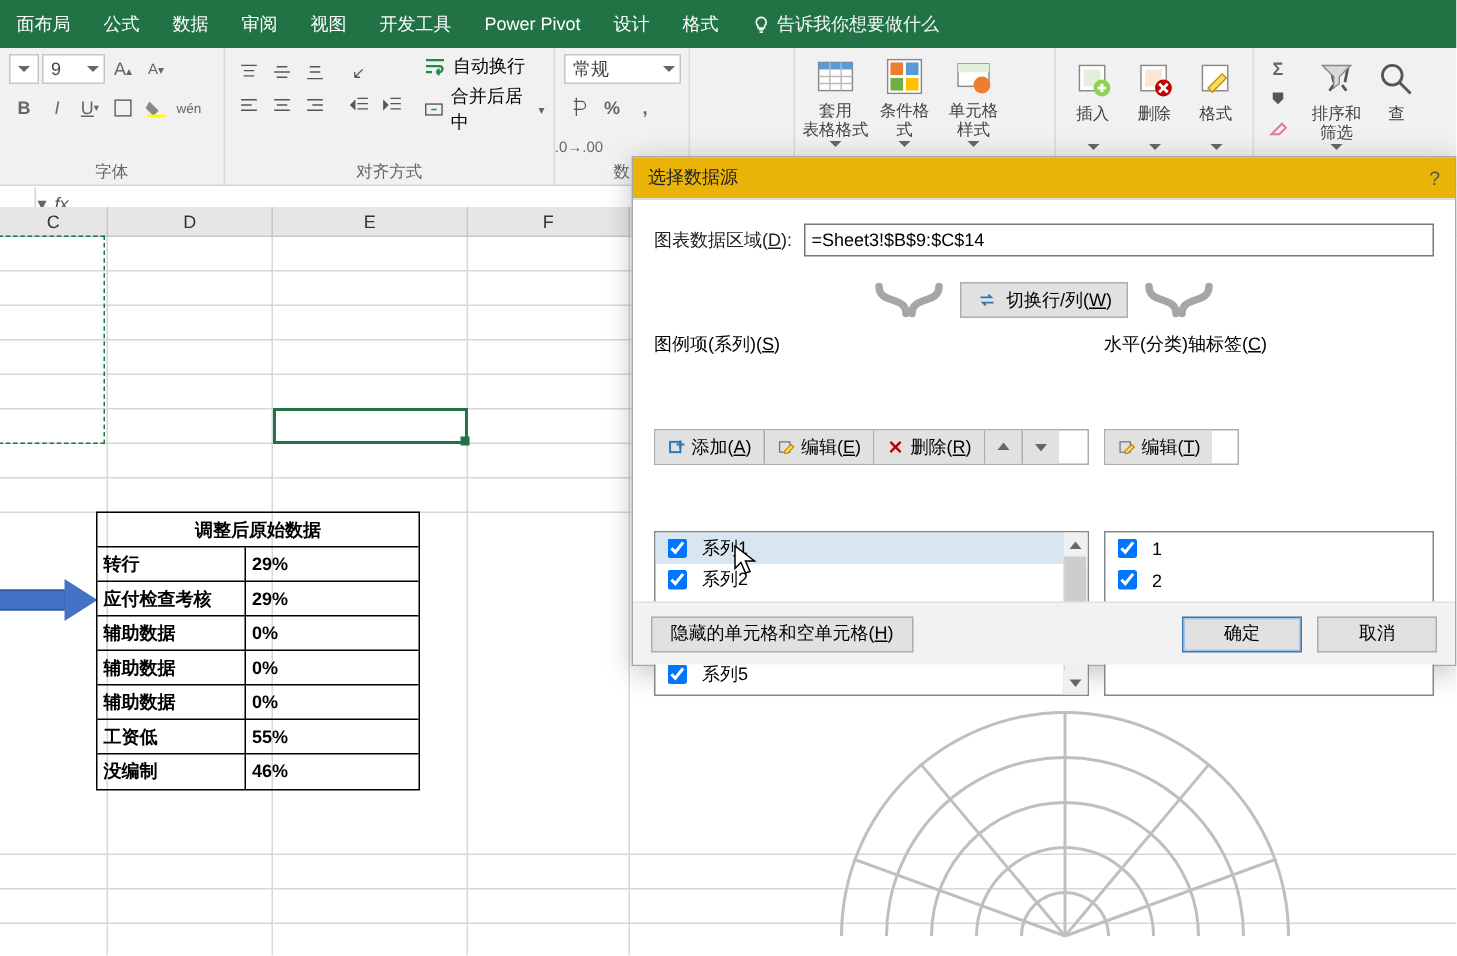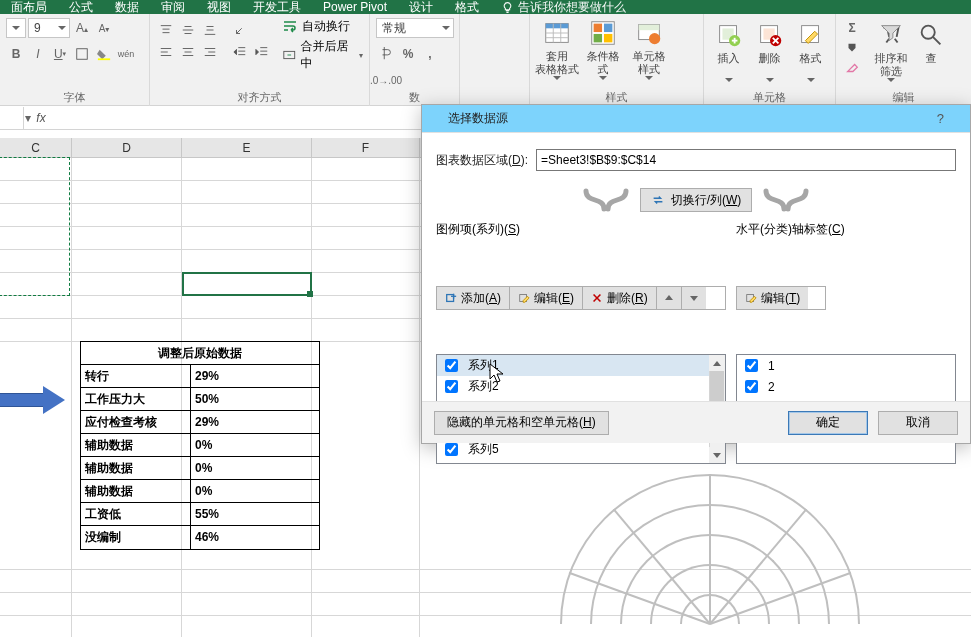--- a/index.html
+++ b/index.html
@@ -1,19 +1,19 @@
 <!DOCTYPE html>
 <html><head>
 <meta charset="utf-8">
 <style>
 * { margin: 0; padding: 0; box-sizing: border-box; font-family: "Microsoft YaHei", "Segoe UI", sans-serif; font-size: 12px; }
 body { width: 971px; height: 637px; background: #fff; overflow: hidden; position: relative; }
 
 
-.tabs { height: 14px; background: #217346; color: #fff; display: flex; align-items: center; font-size: 12px; }
+.tabs { height: 32px; background: #217346; color: #fff; display: flex; align-items: center; font-size: 12px; }
 .tab  { padding: 0 11px; height: 22px; line-height: 22px; cursor: pointer; white-space: nowrap; }
 .tell-me { display:flex; align-items:center; gap:4px; opacity:.95;}
 .tell-me svg { width:13px; height:13px; }
 
 
 .ribbon { height: 92px; background: #f1f1f1; border-bottom: 1px solid #d4d4d4; display:flex; }
 .group  { border-right: 1px solid #d9d9d9; display:flex; flex-direction:column; height: 92px; }
 .group-body  { flex:1; display:flex; align-items:flex-start; padding:4px 6px 0 6px; gap:4px; }
 .group-label { height: 16px; line-height: 14px; text-align:center; color:#666; font-size:11px; }
 
@@ -66,21 +66,21 @@
 .arrow .shaft{position:absolute; left:0; top:7px; height:14px; width:46px; background:#4472C4; border:1px solid #2f5597;}
 .arrow .head {position:absolute; left:45px; top:0; width:0;height:0;border-top:14px solid transparent;border-bottom:14px solid transparent;border-left:22px solid #4472C4;}
 
 
 .halfchart { position:absolute; left:540px; top:316px; width:340px; height:170px;}
 .arc{position:absolute;border:2px solid #bfbfbf;border-bottom:none;border-radius:300px 300px 0 0;}
 .divline{position:absolute;background:#bfbfbf;width:2px;transform-origin:bottom center;}
 
 
 .dialog { position:absolute; left:421px; top:104px; right:0; height:340px; background:#fff; border:1px solid #a7a7a7; box-shadow:0 4px 18px rgba(0,0,0,.25); }
-.dialog .titlebar{ height:28px; display:flex; align-items:center; padding:0 26px; border-bottom:1px solid #e1e1e1; background:#7dd3fc;}
+.dialog .titlebar{ height:28px; display:flex; align-items:center; padding:0 10px; border-bottom:1px solid #e1e1e1; background:#eab308;}
 .dialog .titlebar .t{ flex:1; font-size:12px; color:#222;}
 .dialog .titlebar .help{ color:#555; font-size:13px;}
 .dialog .body{ padding:10px 14px 10px 14px; }
 
 .fieldrow{ display:flex; align-items:center; gap:8px; margin:6px 0 16px 0;}
 .fieldrow label{ color:#222;}
 .under{ text-decoration:underline;}
 .txt { flex:1; height:22px; border:1px solid #777; padding:0 4px; font-size:12px; background:#fff; }
 
 .swaprow{ display:flex; align-items:center; justify-content:center; gap:8px; margin-bottom:8px;}
@@ -473,31 +473,27 @@
 
     <div class="active-cell" style="left:182px;top:114px;width:130px;height:24px">
         <div class="handle"></div>
       </div>
 
     <div class="arrow">
       <div class="shaft"></div>
         <div class="head"></div>
     </div>
 
-    <div class="tbl" style="left:80px;top:183px;width:240px">
+    <div class="tbl" style="left:64px;top:183px;width:216px">
       <div class="row">
           <div class="c hdr" style="width:238px;border-right:none">调整后原始数据</div>
         </div>
       <div class="row">
           <div class="c" style="width:110px">转行</div>
           <div class="c r" style="width:128px;border-right:none">29%</div>
-        </div>
-      <div class="row">
-          <div class="c" style="width:110px">工作压力大</div>
-          <div class="c r" style="width:128px;border-right:none">50%</div>
         </div>
       <div class="row">
           <div class="c" style="width:110px">应付检查考核</div>
           <div class="c r" style="width:128px;border-right:none">29%</div>
         </div>
       <div class="row">
           <div class="c" style="width:110px">辅助数据</div>
           <div class="c r" style="width:128px;border-right:none">0%</div>
         </div>
       <div class="row">

